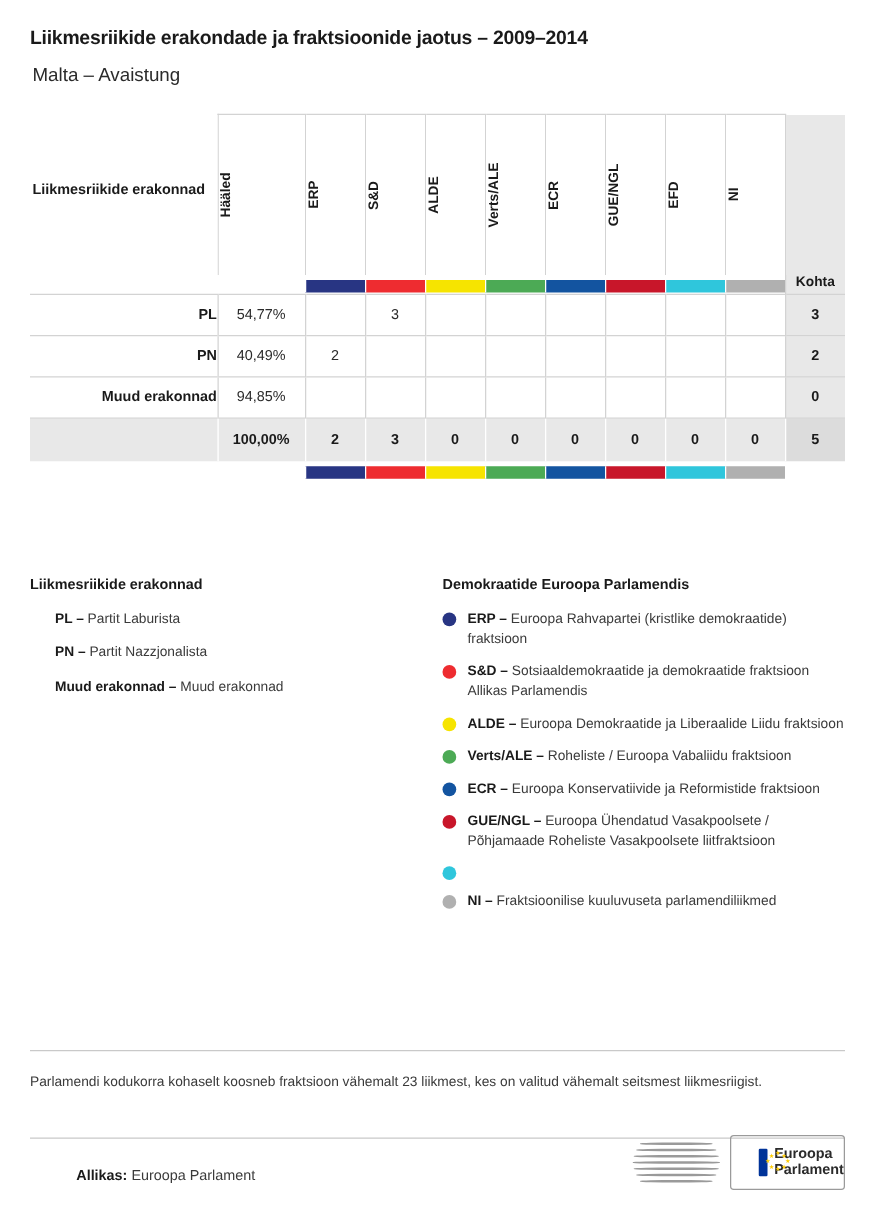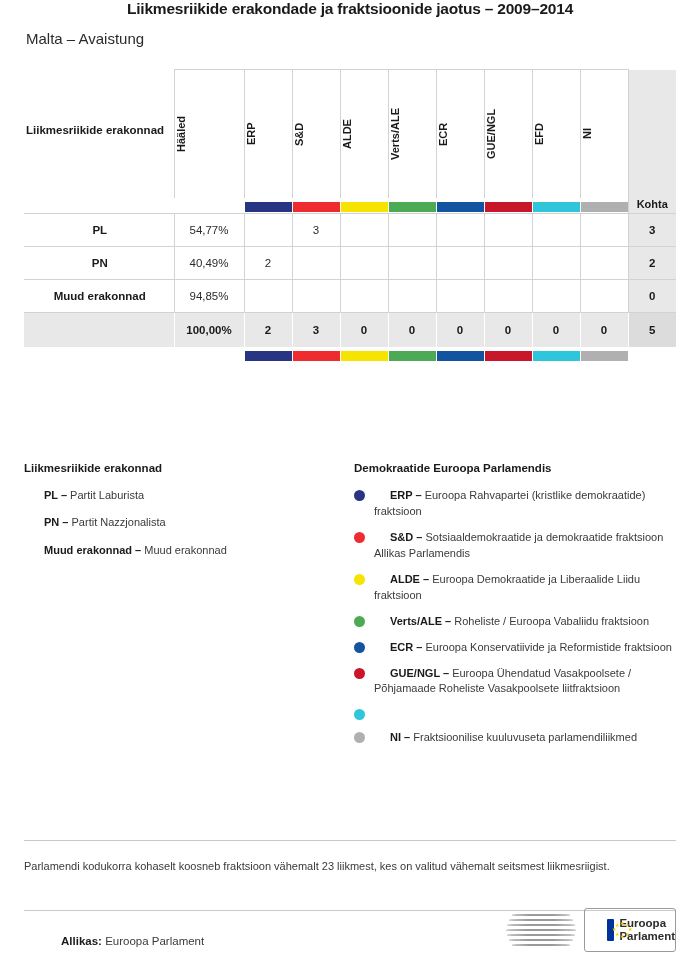--- a/index.html
+++ b/index.html
@@ -13,22 +13,22 @@
   .page {
     position: relative;
     width: 700px; height: 967px;
     padding: 0 24px;
     overflow: hidden;
   }
   .title {
     font-size: 15.5px;
     font-weight: bold;
     color: #1a1a1a;
+    padding-top: 22px;
     letter-spacing: -0.2px;
-    text-align: center;
   }
   .subtitle {
     font-size: 15px;
     color: #2b2b2b;
     padding-top: 12px;
     padding-left: 2px;
     font-weight: normal;
   }
 
   
@@ -116,21 +116,21 @@
     height: 33px;
     border-top: 1px solid #d3d3d3;
     border-left: 1px solid #d3d3d3;
     font-size: 11.5px;
     text-align: center;
     vertical-align: middle;
     color: #2b2b2b;
     background: #ffffff;
   }
   tr.data td.party {
-    text-align: center;
+    text-align: right;
     font-weight: bold;
     color: #1a1a1a;
     padding-left: 2px;
     border-left: none;
   }
   tr.data td.seats {
     background: #e8e8e8;
     font-weight: bold;
     color: #1a1a1a;
   }
@@ -184,21 +184,21 @@
     width: 11px; height: 11px;
     border-radius: 50%;
     flex: 0 0 11px;
     margin-top: 2px;
     margin-right: 9px;
   }
   .grp-text {
     font-size: 11px;
     color: #3a3a3a;
   }
-  .grp-text b { color: #1a1a1a; font-weight: bold; margin-left: 16px; }
+  .grp-text b { color: #1a1a1a; font-weight: bold; }
 
   
   .divider {
     position: absolute;
     left: 24px;
     width: 652px;
     height: 1px;
     background: #c9c9c9;
   }
   .div1 { top: 840px; }

